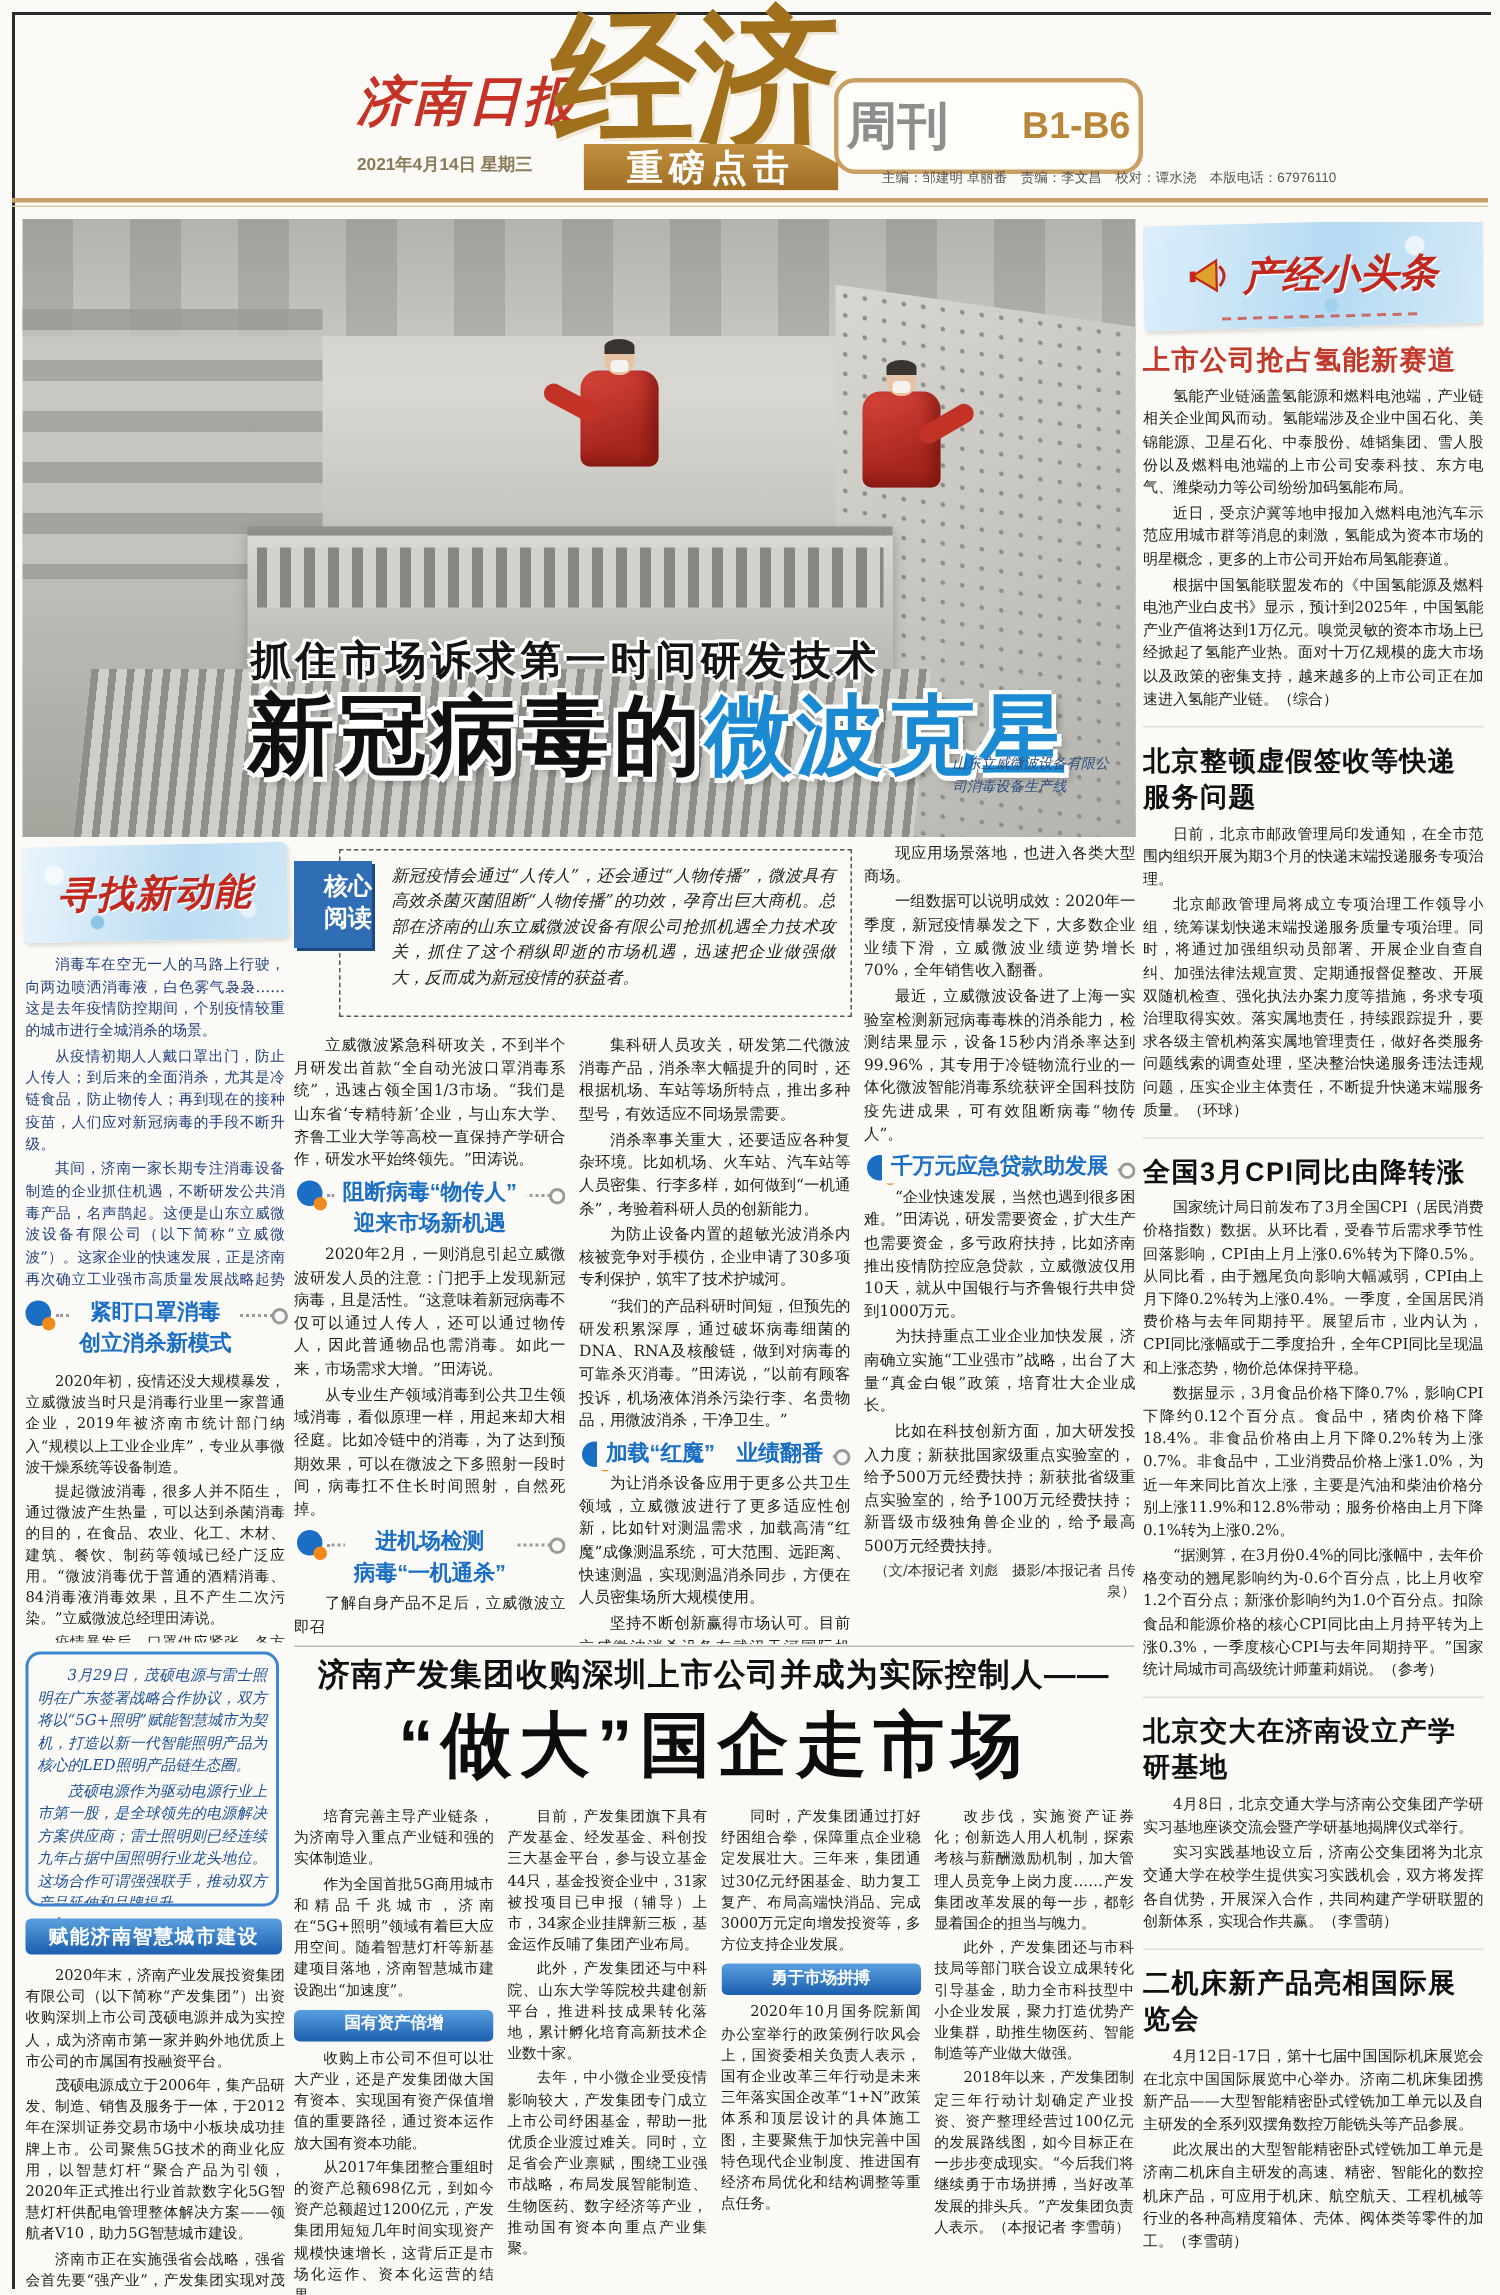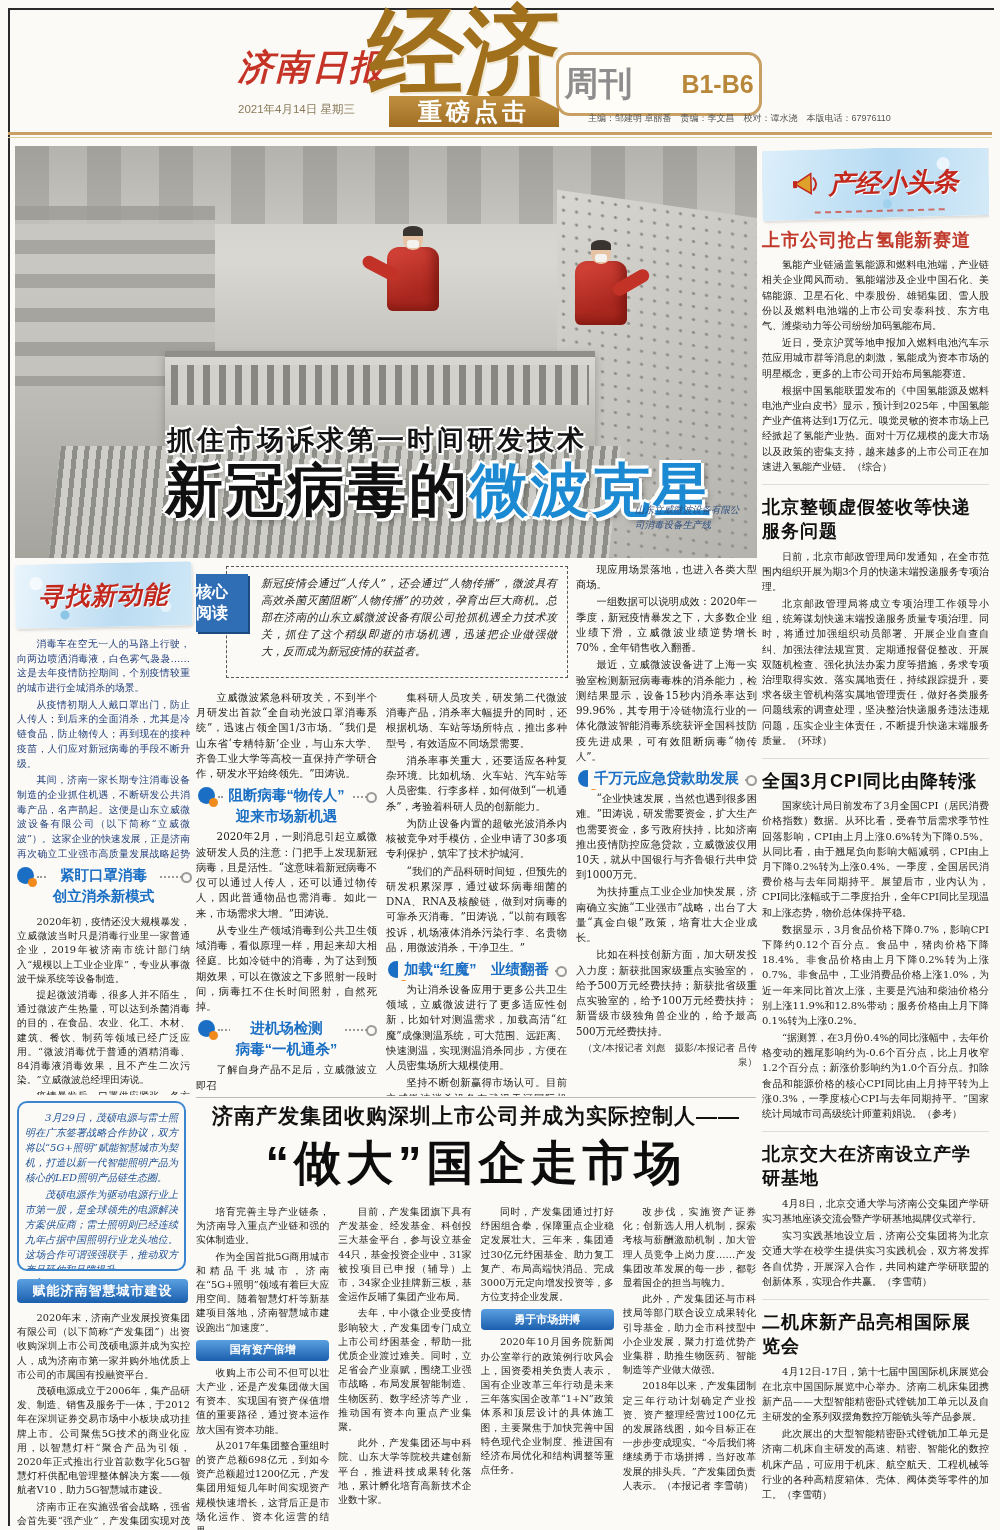--- a/index.html
+++ b/index.html
@@ -4,21 +4,21 @@
 <style>
   html,body{margin:0;padding:0;background:#e9e7e2;}
   .page{position:relative;width:1000px;height:1530px;margin:0 auto;background:#fbfaf6;overflow:hidden;
         font-family:"DejaVu Serif","Liberation Serif",serif;color:#1c1c1c;}
   .frame{position:absolute;left:8px;top:8px;width:984px;height:1516px;
          border-left:2px solid #2a2a2a;border-top:2px solid #2a2a2a;pointer-events:none;}
 
   
   .paper-name{position:absolute;left:238px;top:44px;font-size:35px;font-weight:bold;font-style:italic;
               color:#c53326;letter-spacing:2px;}
-  .date-line{position:absolute;left:238px;top:102px;font-size:11.5px;color:#8a7a5a;font-family:"Liberation Sans",sans-serif;}
+  .date-line{position:absolute;left:238px;top:102px;font-size:11.5px;color:#8a7a5a;font-family:"Liberation Sans",sans-serif;font-weight:bold;}
   .section-title{position:absolute;left:368px;top:2px;font-size:96px;line-height:1.05;font-weight:900;
                  color:#a1701c;text-shadow:2px 2px 0 #caa25a33;transform:rotate(-1deg);}
   .weekly-box{position:absolute;left:556px;top:52px;width:200px;height:58px;border:3px solid #c9a063;
               border-radius:14px;display:flex;align-items:center;justify-content:center;gap:14px;background:#fffdf8;}
   .weekly-box .weekly{font-size:34px;color:#8d8d8d;font-weight:bold;font-family:"Liberation Sans",sans-serif;}
   .weekly-box .pages{font-size:25px;color:#b8873a;font-weight:bold;font-family:"Liberation Sans",sans-serif;margin-left:35px;}
   .badge{position:absolute;left:389px;top:96px;width:170px;height:31px;
          background:linear-gradient(180deg,#c08f3e,#a06f25);color:#fff;font-size:24px;font-weight:bold;
          letter-spacing:4px;display:flex;align-items:center;justify-content:center;
          clip-path:polygon(0 0,85% 0,100% 42%,100% 100%,0 100%);font-family:"Liberation Sans",sans-serif;}
@@ -102,21 +102,21 @@
   .subhead .dot{position:absolute;left:2px;top:4px;width:17px;height:17px;border-radius:50%;background:#1a6fc4;}
   .subhead .dot::after{content:"";position:absolute;right:-3px;bottom:-3px;width:9px;height:9px;border-radius:50%;background:#f08a1d;}
   .subhead .sh-t{position:relative;display:inline-block;background:#fbfaf6;padding:0 6px;
       color:#1a6fc4;font-weight:900;font-size:14.5px;line-height:1.45;font-family:"Liberation Sans",sans-serif;}
 
   
   .core{position:absolute;left:196px;top:562px;width:372px;height:120px;}
   .core-box{position:absolute;left:30px;top:4px;right:0;bottom:4px;border:1.6px dashed #555;
       padding:8px 10px 8px 34px;font-size:11px;line-height:1.55;font-style:italic;color:#222;overflow:hidden;text-align:justify;}
   .core-label{position:absolute;left:0;top:12px;width:52px;height:58px;background:#2f6eb5;color:#fff;
-      display:flex;flex-direction:column;align-items:flex-start;justify-content:center;font-size:16px;font-weight:bold;
+      display:flex;flex-direction:column;align-items:flex-end;justify-content:center;font-size:16px;font-weight:bold;
       line-height:1.3;font-family:"Liberation Sans",sans-serif;box-shadow:2px 2px 0 #1c4a80;}
 
   
   .mcol{position:absolute;width:181px;overflow:hidden;font-size:10.3px;line-height:1.48;}
   .col1{left:196px;top:690px;height:406px;}
   .col2{left:386px;top:690px;height:406px;}
   .col3{left:576px;top:562px;height:534px;}
   .mid-rule{position:absolute;left:196px;top:1097px;width:560px;height:1px;background:#bbb;}
 
   
@@ -298,22 +298,22 @@
           </div>
         <div class="blue-bar">国有资产倍增</div>
         <div class="btxt">
             <p>收购上市公司不但可以壮大产业，还是产发集团做大国有资本、实现国有资产保值增值的重要路径，通过资本运作放大国有资本功能。</p>
             <p>从2017年集团整合重组时的资产总额698亿元，到如今资产总额超过1200亿元，产发集团用短短几年时间实现资产规模快速增长，这背后正是市场化运作、资本化运营的结果。</p>
           </div>
       </div>
       <div class="b-col">
         <div class="btxt">
             <p>目前，产发集团旗下具有产发基金、经发基金、科创投三大基金平台，参与设立基金44只，基金投资企业中，31家被投项目已申报（辅导）上市，34家企业挂牌新三板，基金运作反哺了集团产业布局。</p>
+            <p>此外，产发集团还与中科院、山东大学等院校共建创新平台，推进科技成果转化落地，累计孵化培育高新技术企业数十家。</p>
             <p>去年，中小微企业受疫情影响较大，产发集团专门成立上市公司纾困基金，帮助一批优质企业渡过难关。同时，立足省会产业禀赋，围绕工业强市战略，布局发展智能制造、生物医药、数字经济等产业，推动国有资本向重点产业集聚。</p>
-            <p>此外，产发集团还与中科院、山东大学等院校共建创新平台，推进科技成果转化落地，累计孵化培育高新技术企业数十家。</p>
           </div>
       </div>
       <div class="b-col">
         <div class="btxt">
             <p>同时，产发集团通过打好纾困组合拳，保障重点企业稳定发展壮大。三年来，集团通过30亿元纾困基金、助力复工复产、布局高端快消品、完成3000万元定向增发投资等，多方位支持企业发展。</p>
           </div>
         <div class="blue-bar">勇于市场拼搏</div>
         <div class="btxt">
             <p>2020年10月国务院新闻办公室举行的政策例行吹风会上，国资委相关负责人表示，国有企业改革三年行动是未来三年落实国企改革“1+N”政策体系和顶层设计的具体施工图，主要聚焦于加快完善中国特色现代企业制度、推进国有经济布局优化和结构调整等重点任务。</p>
           </div>

